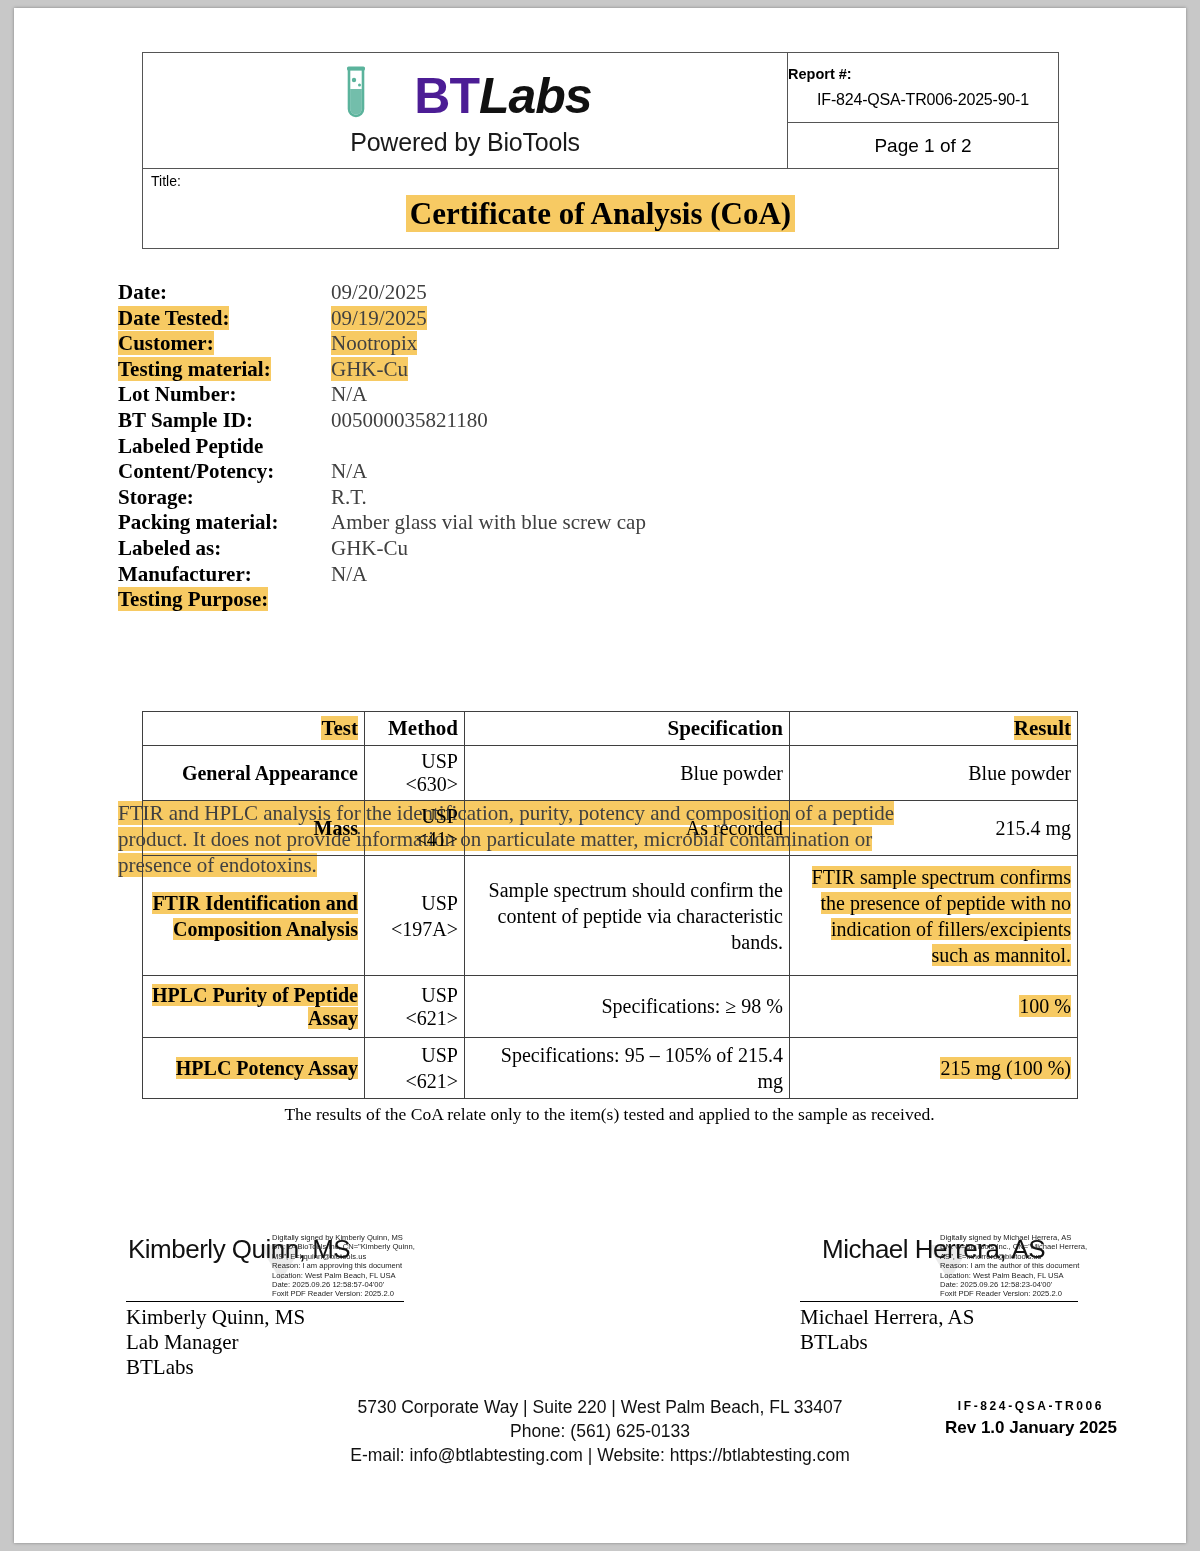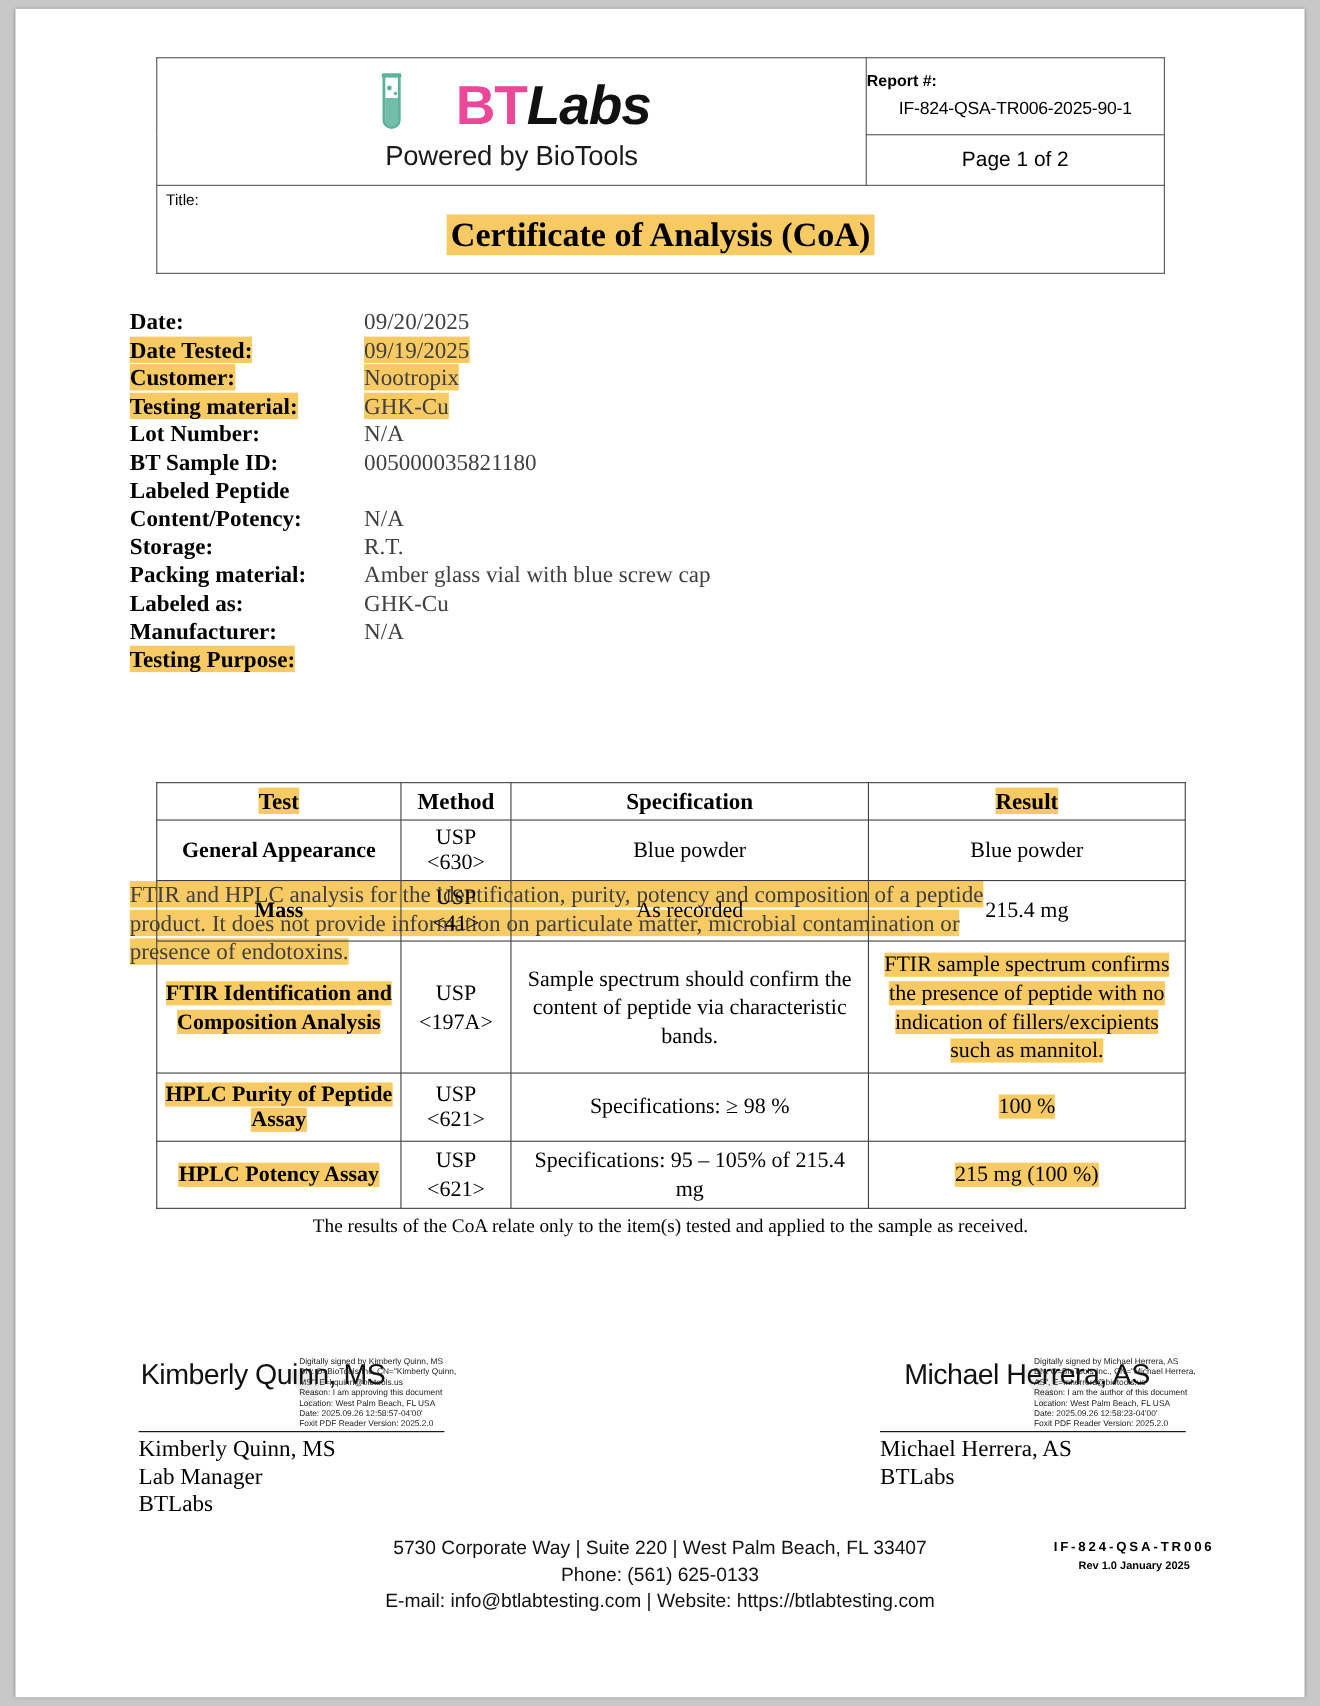--- a/index.html
+++ b/index.html
@@ -29,21 +29,21 @@
     width: 917px;
     border-collapse: collapse;
   }
   .hdr-table td { border: 1.2px solid #555; padding: 0; vertical-align: middle; }
 
   .logo-cell { width: 645px; height: 116px; text-align: center; padding-bottom: 2px; }
   .logo-wrap { display: flex; flex-direction: column; align-items: center; justify-content: center; }
   .logo-row { display: flex; align-items: center; justify-content: center; gap: 2px; }
   .logo-mark { width: 36px; height: 62px; position: relative; margin-right: 2px; }
   .logo-text { font-family: "Liberation Sans", sans-serif; font-weight: bold; font-size: 50px; line-height: 1; letter-spacing: -1px; }
-  .logo-bt { color: #ec4899; margin-left: 36px; }
+  .logo-bt { color: #4c1d95; margin-left: 36px; }
   .logo-labs { color: #111111; font-style: italic; }
   .logo-tag { font-family: "Liberation Sans", sans-serif; font-size: 25px; color: #1a1a1a; margin-top: 1px; letter-spacing: -0.2px; }
 
   .report-cell { height: 70px; padding: 7px 9px 4px 11px; font-family: "Liberation Sans", sans-serif; vertical-align: top; }
   .report-label { font-size: 14.5px; font-weight: bold; color: #000; }
   .report-value { font-size: 16px; color: #000; margin-top: 9px; letter-spacing: -0.2px; text-align: center; }
   .page-cell { height: 46px; text-align: center; font-family: "Liberation Sans", sans-serif; font-size: 19px; }
 
   .title-cell { height: 80px; position: relative; padding: 0; }
   .title-label { position: absolute; left: 8px; top: 4px; font-family: "Liberation Sans", sans-serif; font-size: 14px; color: #000; }
@@ -75,21 +75,21 @@
   .res-table {
     position: absolute;
     left: 128px;
     top: 703px;
     width: 935px;
     border-collapse: collapse;
     table-layout: fixed;
   }
   .res-table th, .res-table td {
     border: 1.3px solid #3f3f3f;
-    text-align: center;
+    text-align: right;
     vertical-align: middle;
     font-size: 20px;
     color: #000;
     padding: 4px 6px;
   }
   .res-table th { font-weight: bold; font-size: 21px; }
   .col-test { width: 222px; }
   .col-method { width: 100px; }
   .col-spec { width: 325px; }
   .col-result { width: 288px; }
@@ -142,21 +142,21 @@
     font-family: "Liberation Sans", sans-serif;
     font-size: 17.5px; line-height: 24px; color: #111;
   }
   .doccode {
     position: absolute; right: 40px; top: 1391px;
     text-align: center; width: 230px;
     font-family: "Liberation Sans", sans-serif;
     font-weight: bold;
   }
   .doccode-id { font-size: 12px; letter-spacing: 2.6px; }
-  .doccode-rev { font-size: 10px; margin-top: 5px; }
+  .doccode-rev { font-size: 17px; margin-top: 5px; }
 </style>
 </head>
 <body>
 
 <div class="page">
 
   <table class="hdr-table">
     <tbody>
         <tr>
       <td class="logo-cell" rowspan="2">

